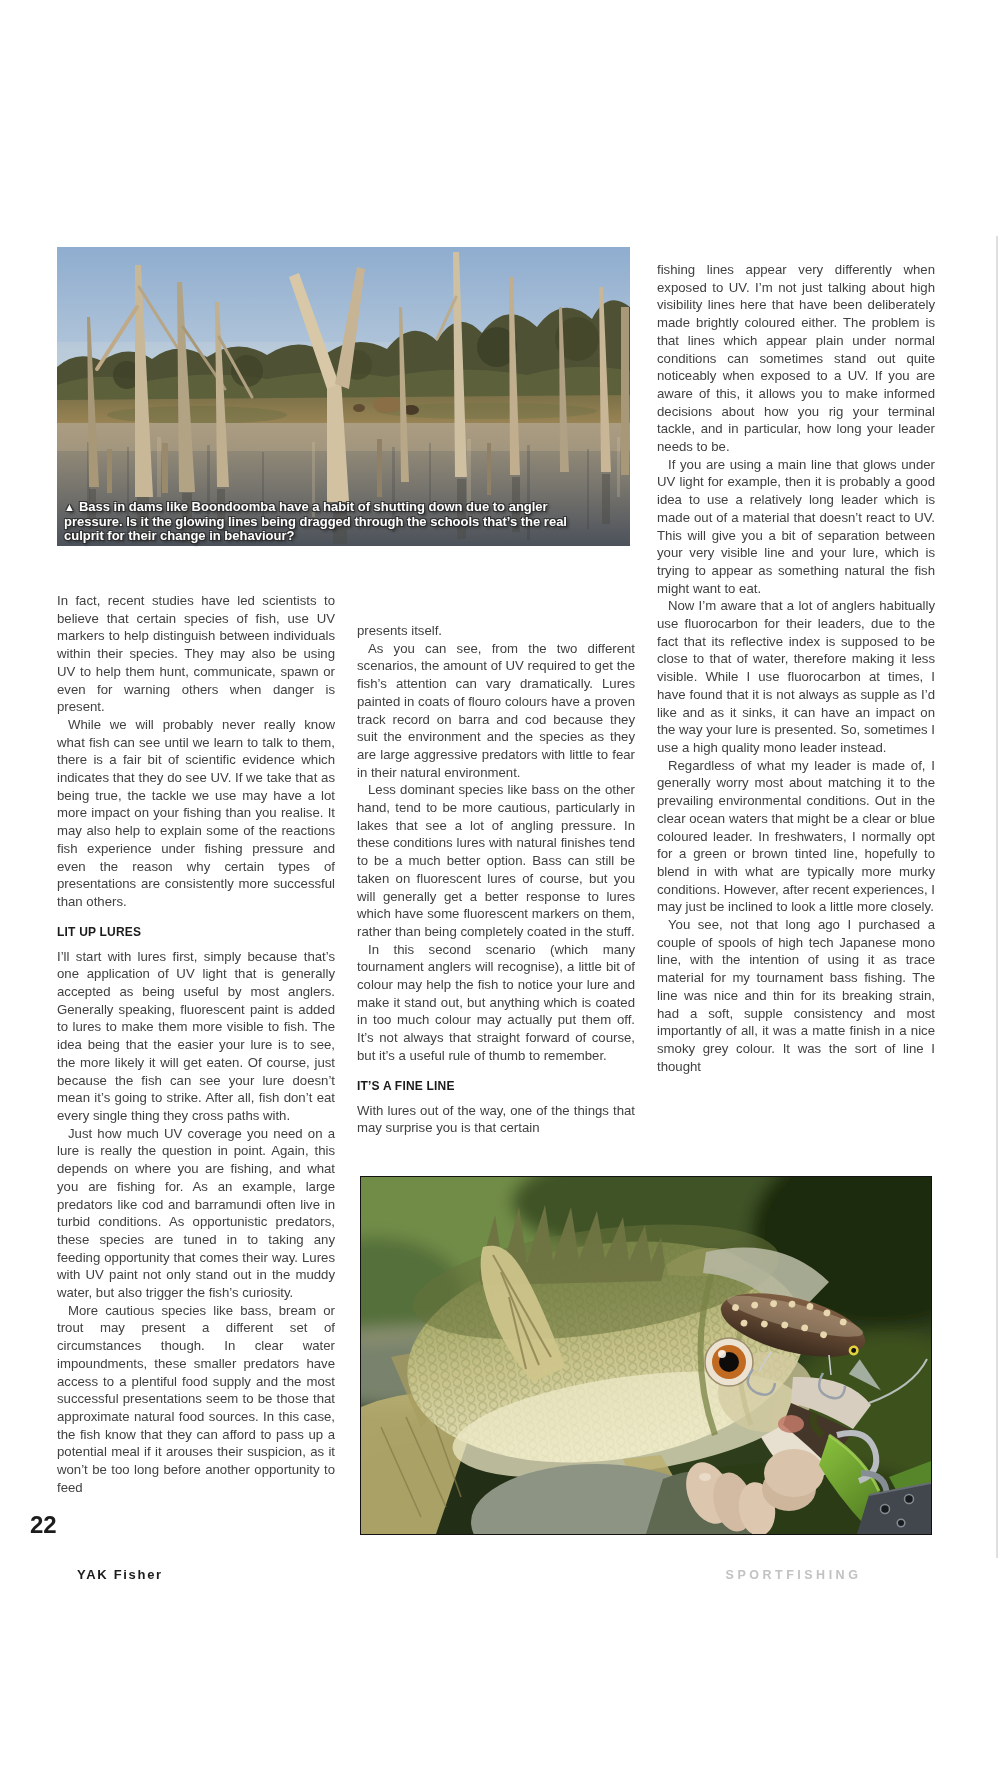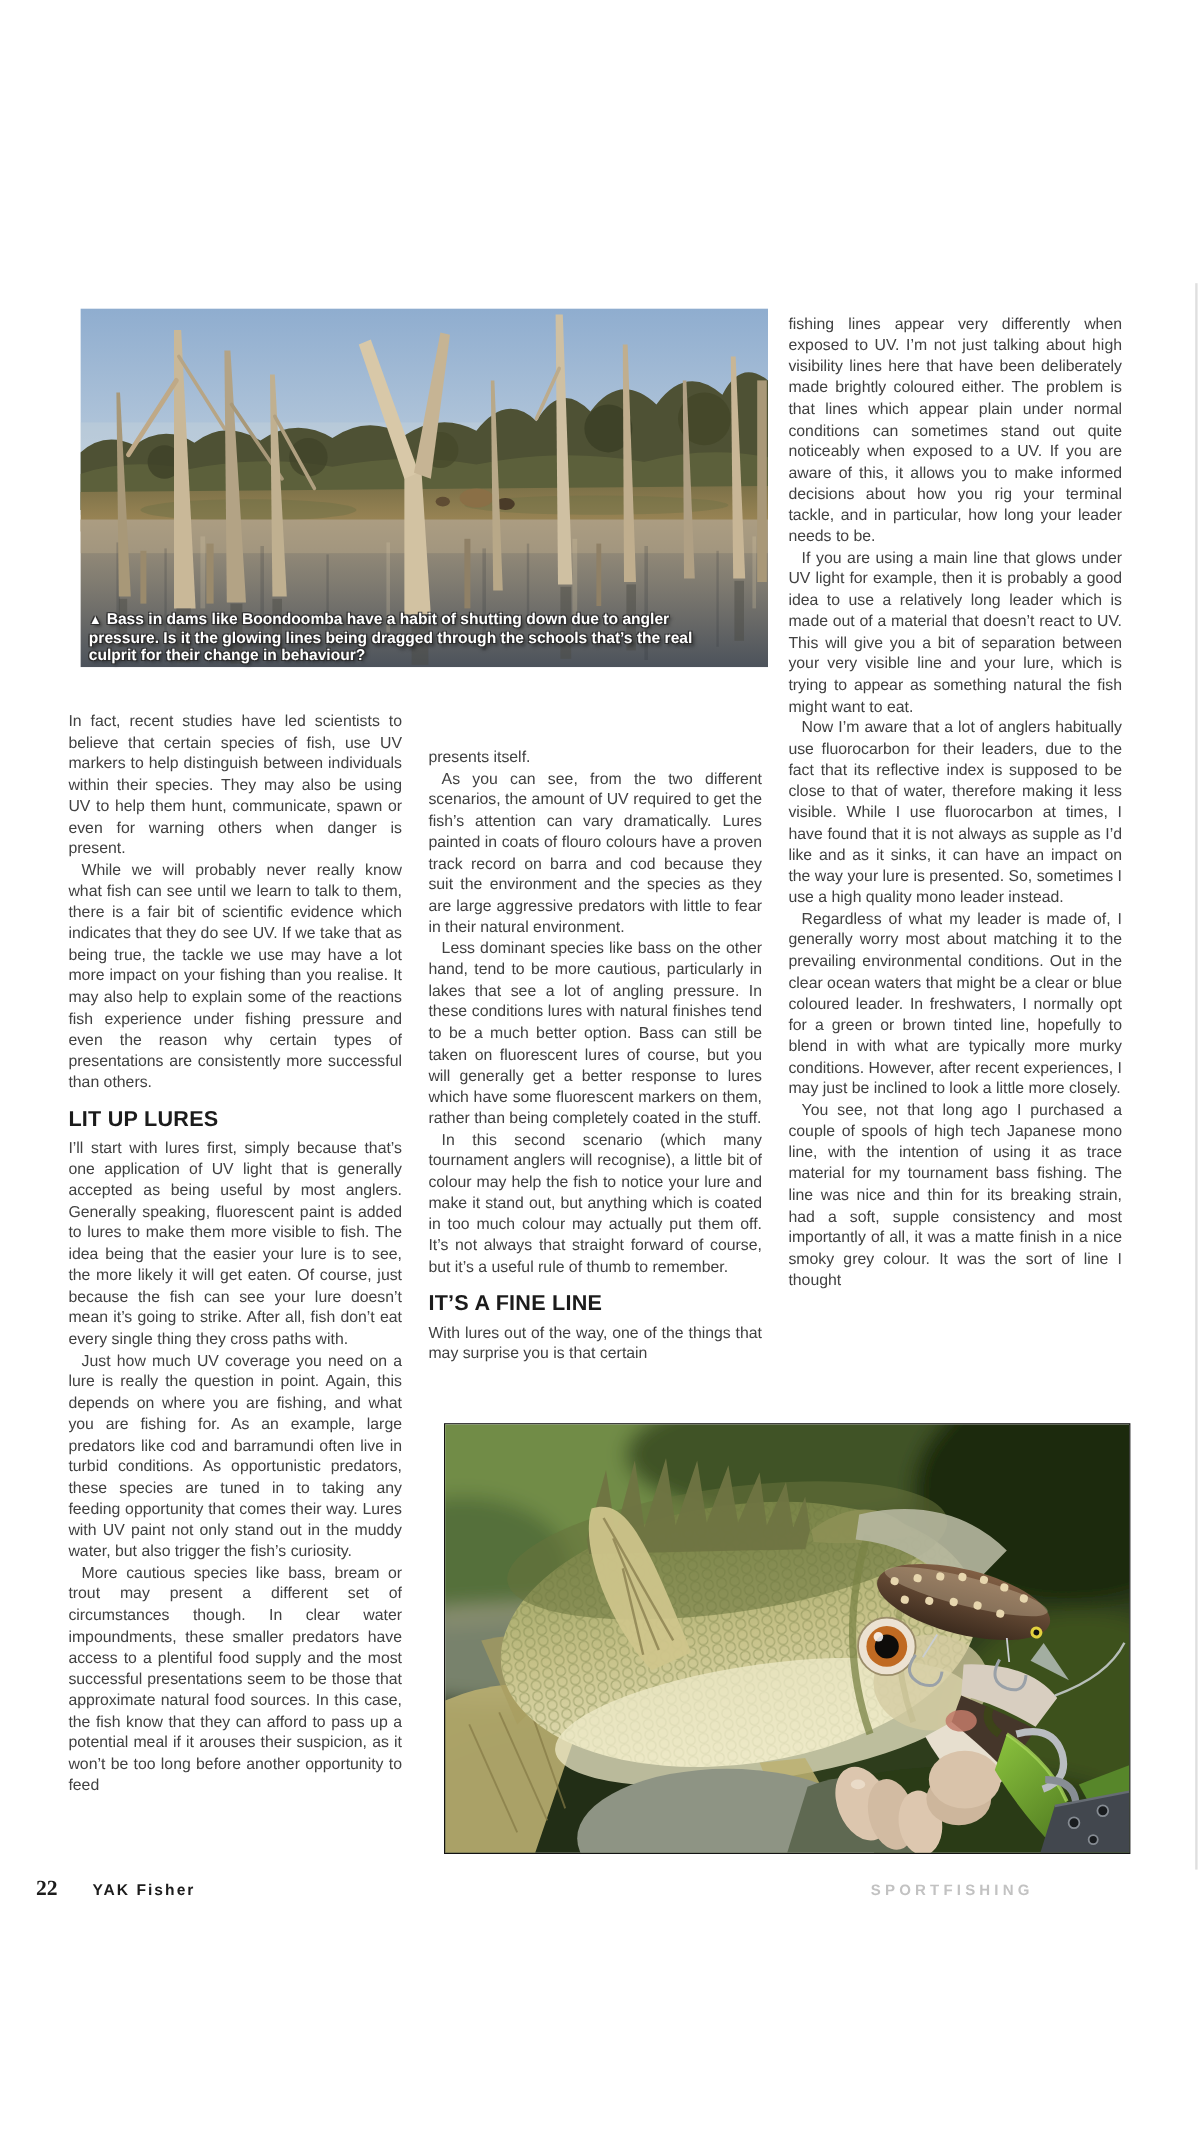--- a/index.html
+++ b/index.html
@@ -4,47 +4,47 @@
 <style>
   html,body{margin:0;padding:0;background:#ffffff;}
   .page{position:relative;width:1000px;height:1778px;background:#fff;
         font-family:"Liberation Sans",sans-serif;overflow:hidden;}
 
   
   .col{position:absolute;width:278px;font-size:13.2px;line-height:17.7px;
        color:#414141;text-align:justify;}
   .col p{margin:0;}
   .col p.ind{text-indent:11px;}
-  .col h3{margin:12px 0 6px;font-size:18px;line-height:19px;color:#1b1b1b;
+  .col h3{margin:12px 0 6px;font-size:12px;line-height:19px;color:#1b1b1b;
           letter-spacing:.2px;font-weight:bold;}
   .col1{left:57px;top:592px;}
   .col2{left:357px;top:590px;margin-top:32px;}
   .col3{left:657px;top:261px;}
 
   
-  figure{margin:10px;padding:0;}
+  figure{margin:0;padding:0;}
   .top-photo{position:absolute;left:57px;top:247px;width:573px;height:299px;}
   .top-photo svg{display:block;}
   .photo-caption{position:absolute;left:7px;right:26px;bottom:2px;
       font-weight:bold;font-size:13px;line-height:14.6px;color:#fff;
       text-shadow:-1px -1px 0 rgba(45,45,45,.9),1px -1px 0 rgba(45,45,45,.9),
                   -1px 1px 0 rgba(45,45,45,.9),1px 1px 0 rgba(45,45,45,.9),
                   2px 2px 3px rgba(0,0,0,.55);}
   .cap-icon{font-size:11px;margin-right:4px;}
 
   .bottom-caption{position:absolute;left:361px;top:1148px;width:572px;
       font-weight:bold;font-size:12.8px;line-height:16px;color:#1d1d1d;}
   .bottom-caption .tri{font-size:11px;margin-right:8px;}
 
   .fish-photo{position:absolute;left:360px;top:1176px;width:570px;height:357px;
       border:1px solid #121212;}
   .fish-photo svg{display:block;}
 
   
-  .pagenum{position:absolute;left:30px;top:1563px;font-size:18px;font-weight:bold;color:#1c1c1c;font-family:Liberation Serif, serif;}
+  .pagenum{position:absolute;left:30px;top:1511px;font-size:24px;font-weight:bold;color:#1c1c1c;}
   .mag{position:absolute;left:77px;top:1567px;font-size:13px;font-weight:bold;
        letter-spacing:1.7px;color:#1c1c1c;}
   .section{position:absolute;left:657px;top:1568px;width:273px;text-align:center;
        font-size:12.5px;font-weight:bold;letter-spacing:3.5px;color:#c2c2c2;}
 
   .page-edge{position:absolute;left:996px;top:236px;width:2px;height:1322px;background:#dfdfdf;}
 </style>
 </head>
 <body>
 

